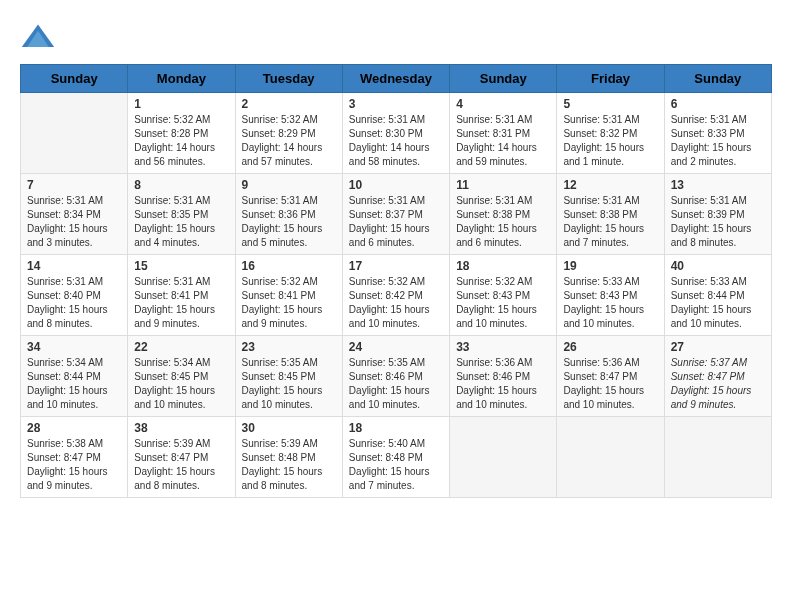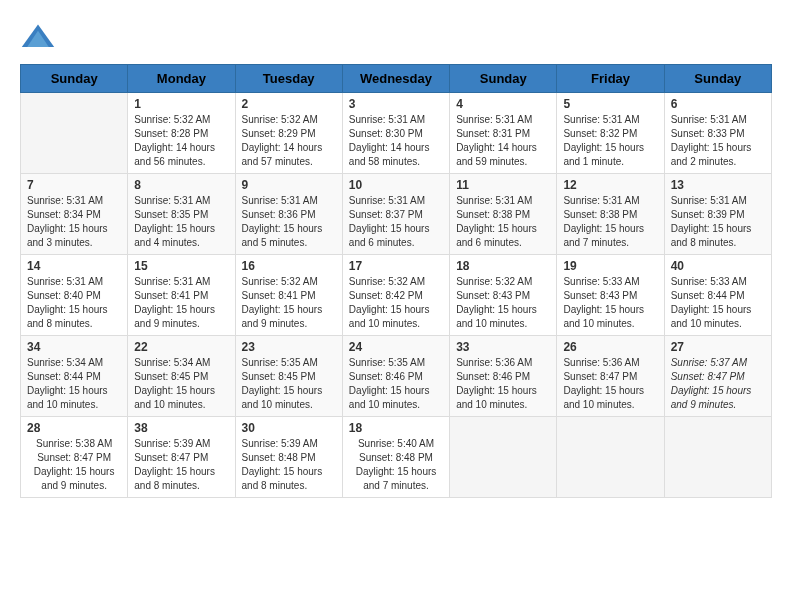--- a/index.html
+++ b/index.html
@@ -319,42 +319,42 @@
           <span class="day-number">27</span>
           <div class="day-info" style="white-space: pre-line; font-style: italic;">Sunrise: 5:37 AM
 Sunset: 8:47 PM
 Daylight: 15 hours
 and 9 minutes.</div>
         </td>
       </tr>
       <tr>
         <td>
           <span class="day-number">28</span>
-          <div class="day-info" style="white-space: pre-line; text-align: center;">Sunrise: 5:38 AM
+          <div class="day-info" style="white-space: pre-line;">Sunrise: 5:38 AM
 Sunset: 8:47 PM
 Daylight: 15 hours
 and 9 minutes.</div>
         </td>
         <td>
           <span class="day-number">38</span>
           <div class="day-info" style="white-space: pre-line;">Sunrise: 5:39 AM
 Sunset: 8:47 PM
 Daylight: 15 hours
 and 8 minutes.</div>
         </td>
         <td>
           <span class="day-number">30</span>
           <div class="day-info" style="white-space: pre-line;">Sunrise: 5:39 AM
 Sunset: 8:48 PM
 Daylight: 15 hours
 and 8 minutes.</div>
         </td>
         <td>
           <span class="day-number">18</span>
-          <div class="day-info" style="white-space: pre-line; text-align: center;">Sunrise: 5:40 AM
+          <div class="day-info" style="white-space: pre-line;">Sunrise: 5:40 AM
 Sunset: 8:48 PM
 Daylight: 15 hours
 and 7 minutes.</div>
         </td>
         <td class="empty-cell"></td>
         <td class="empty-cell"></td>
         <td class="empty-cell"></td>
       </tr>
     </tbody>
 </table>

